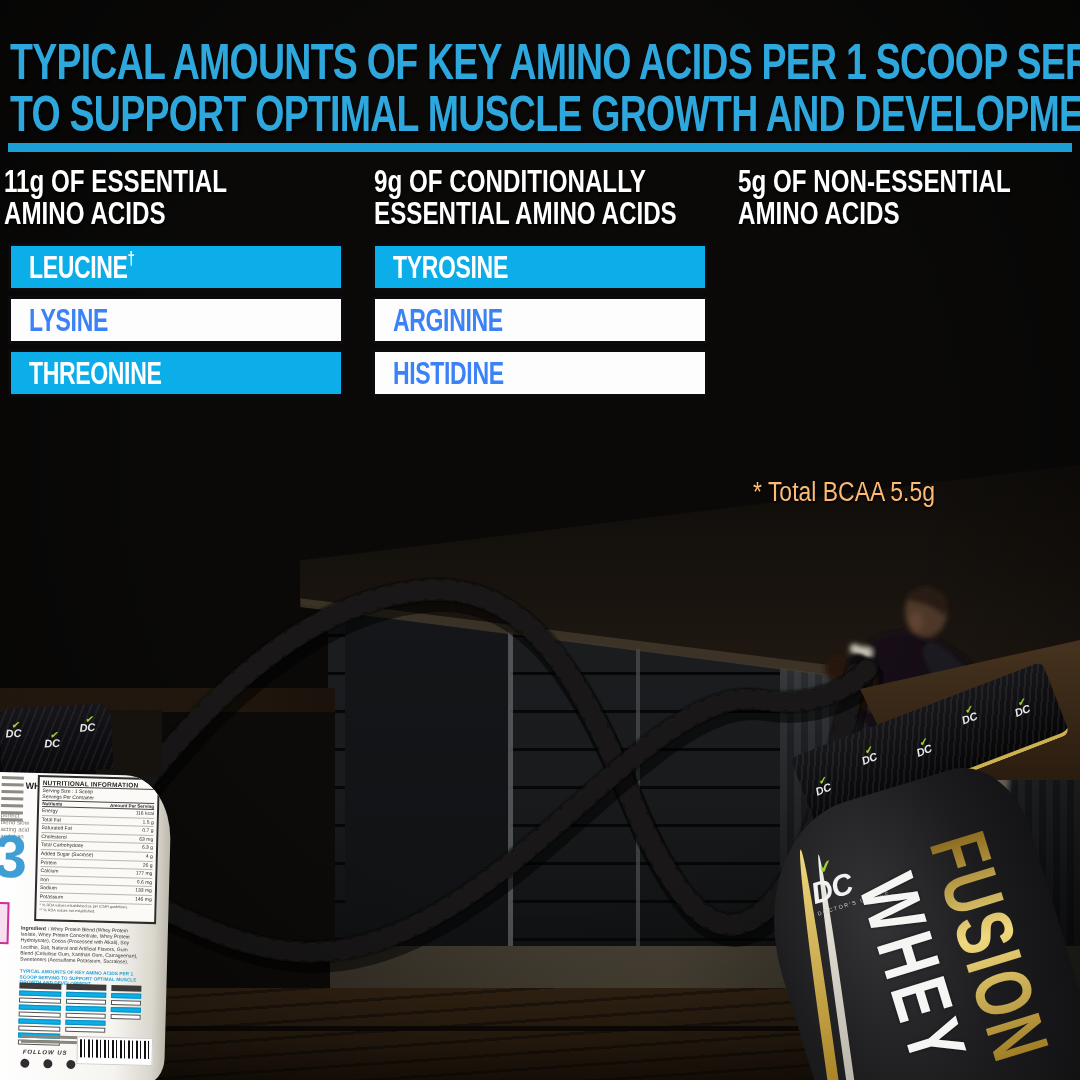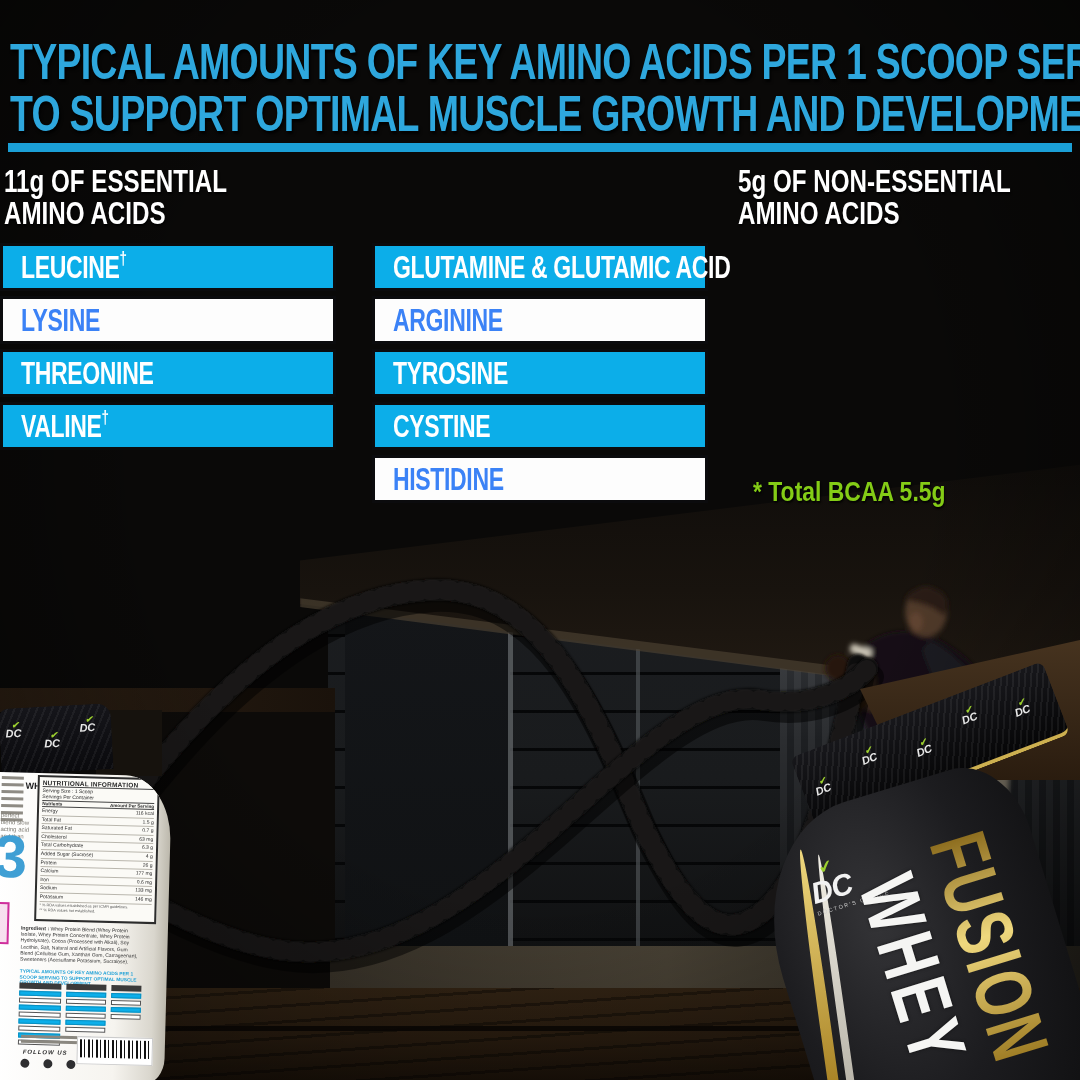--- a/index.html
+++ b/index.html
@@ -53,21 +53,21 @@
     text-shadow:1px 2px 2px rgba(0,0,0,.8);}
   .col-head .cx{transform:scaleX(.78);}
   .amino-col{position:absolute;top:243px;width:336px;}
   .arow{height:48px;margin-bottom:5px;border:3px solid #0b0b0d;display:flex;align-items:center;
     padding-left:18px;}
   .arow.blue{background:#0caee9;color:#fff;}
   .arow.white{background:#fdfdfd;color:#3b82f6;}
   .arow .lbl{font-size:32px;font-weight:bold;transform:scaleX(.72);transform-origin:0 50%;
     white-space:nowrap;letter-spacing:-0.5px;}
   .arow sup{font-size:58%;vertical-align:top;position:relative;top:-2px;}
-  .footnote{position:absolute;left:753px;top:477px;color:#84cc16;font-weight:bold;font-size:27px;
+  .footnote{position:absolute;left:753px;top:477px;color:#fdba74;font-weight:normal;font-size:27px;
     text-shadow:1px 2px 2px rgba(0,0,0,.8);}
   .footnote .cx{transform:scaleX(.85);}
 
   
   .tub-left{position:absolute;left:0;top:700px;width:240px;height:380px;}
   .tl-cap{position:absolute;left:0;top:6px;width:112px;height:66px;border-radius:10px 14px 0 0;
     background:
       repeating-linear-gradient(115deg, rgba(255,255,255,.05) 0 2px, rgba(0,0,0,0) 2px 7px),
       linear-gradient(180deg,#15151a,#0a0a0d);
     overflow:hidden;transform:rotate(-3deg);}
@@ -374,53 +374,48 @@
   </div>
   <div class="title-line" style="top:88px">
     <span class="cx">TO SUPPORT OPTIMAL MUSCLE GROWTH AND DEVELOPMENT*</span>
   </div>
   <div class="title-rule"></div>
 
   <div class="col-head" style="left:4px">
     <span class="cx">11g OF ESSENTIAL</span><br>
     <span class="cx">AMINO ACIDS</span>
   </div>
+  <div class="col-head" style="left:374px">
+    <span class="cx">9g OF CONDITIONALLY</span><br>
+    <span class="cx">ESSENTIAL AMINO ACIDS</span>
+  </div>
   <div class="col-head" style="left:738px">
     <span class="cx">5g OF NON-ESSENTIAL</span><br>
     <span class="cx">AMINO ACIDS</span>
   </div>
 
-  <div class="amino-col" style="left:0">
+  <div class="amino-col" style="left:8px">
     <div class="arow blue">
         <span class="lbl"><span>LEUCINE</span><sup>†</sup></span>
       </div>
     <div class="arow white">
         <span class="lbl"><span>LYSINE</span><sup></sup></span>
       </div>
     <div class="arow blue">
         <span class="lbl"><span>THREONINE</span><sup></sup></span>
       </div>
-    <div class="arow blue">
-        <span class="lbl"><span>VALINE</span><sup>†</sup></span>
-      </div>
   </div>
 
   <div class="amino-col" style="left:372px">
     <div class="arow blue">
-        <span class="lbl"><span>GLUTAMINE &amp; GLUTAMIC ACID</span></span>
+        <span class="lbl"><span>TYROSINE</span></span>
       </div>
     <div class="arow white">
         <span class="lbl"><span>ARGININE</span></span>
       </div>
-    <div class="arow blue">
-        <span class="lbl"><span>TYROSINE</span></span>
-      </div>
-    <div class="arow blue">
-        <span class="lbl"><span>CYSTINE</span></span>
-      </div>
     <div class="arow white">
         <span class="lbl"><span>HISTIDINE</span></span>
       </div>
   </div>
 
 
   <div class="footnote">
     <span class="cx">* Total BCAA 5.5g</span>
   </div>
 

